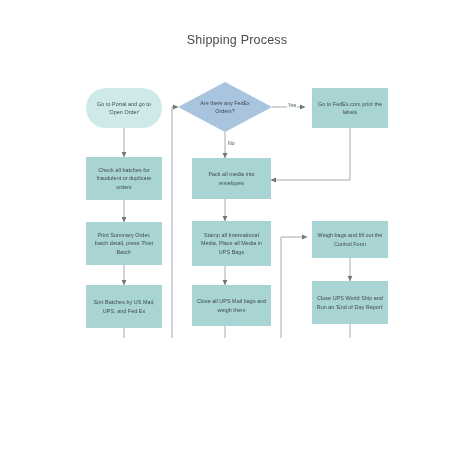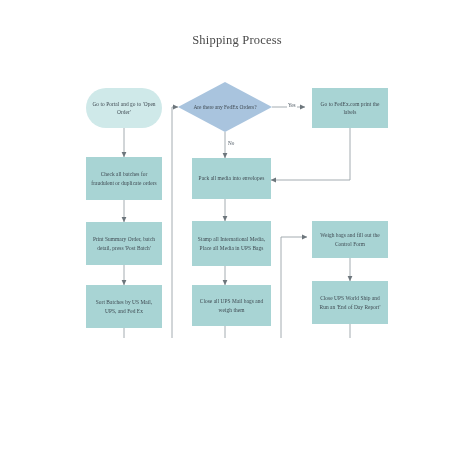--- a/index.html
+++ b/index.html
@@ -6,21 +6,21 @@
     margin: 0;
     padding: 0;
     background: #ffffff;
   }
   #canvas {
     position: relative;
     width: 474px;
     height: 338px;
     background: #ffffff;
     overflow: hidden;
-    font-family: Liberation Serif, serif;
+    font-family: Liberation Sans, sans-serif;
   }
   #title {
     position: absolute;
     left: 0;
     top: 33px;
     width: 474px;
     text-align: center;
     font-size: 12.5px;
     color: #4a4a4a;
     letter-spacing: 0.2px;

